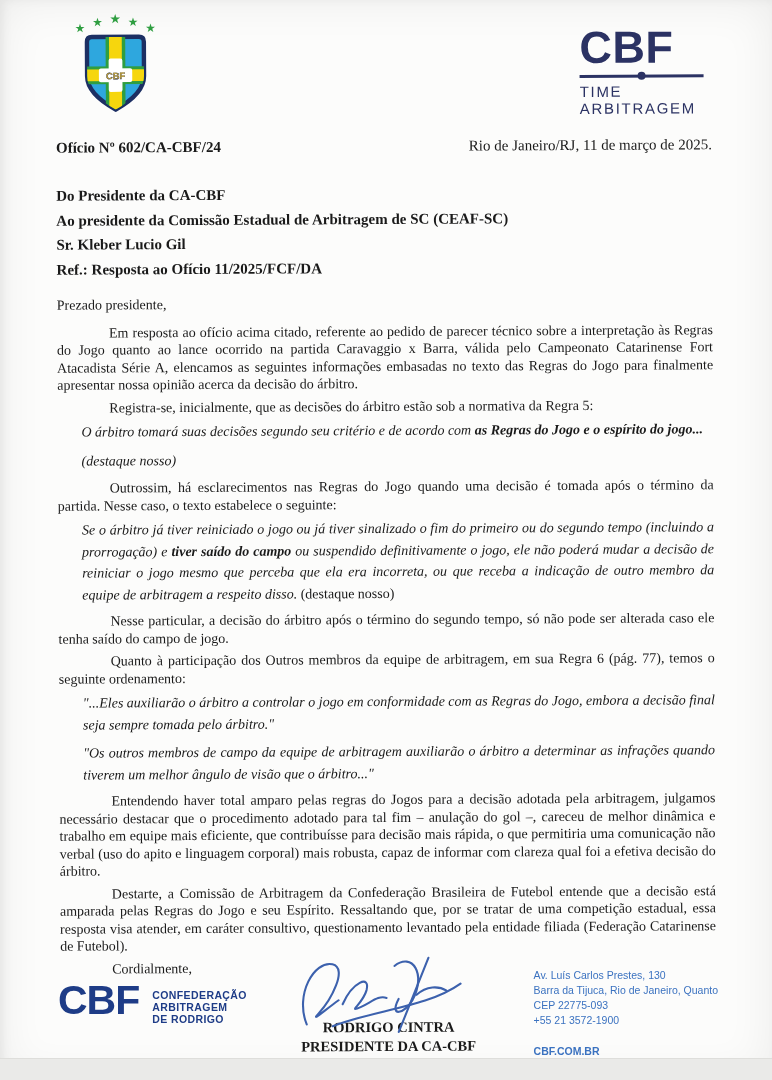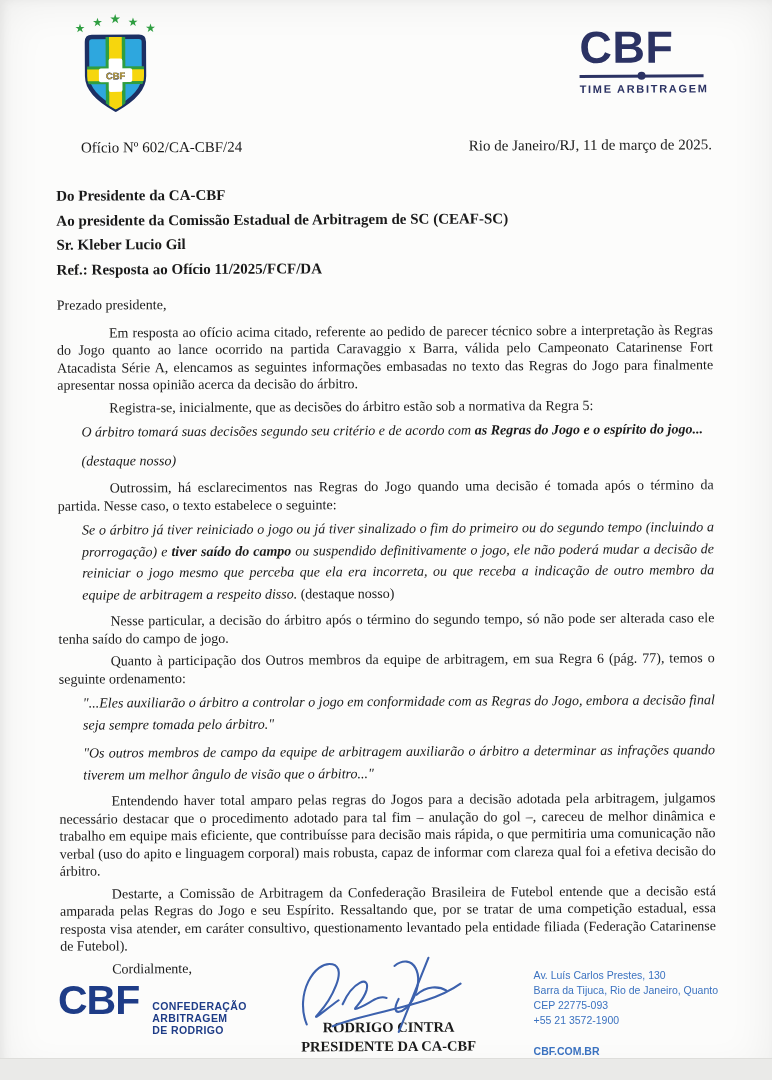--- a/index.html
+++ b/index.html
@@ -14,25 +14,25 @@
   }
   .sheet { position: absolute; inset: 0; padding: 12px 58px 0 58px; transform: rotate(-0.3deg); transform-origin: 50% 50%; }
 
   
   .letterhead { display: flex; justify-content: space-between; align-items: flex-start; height: 110px; }
   .crest svg { width: 120px; height: 102px; display: block; }
   .arb-logo { margin-top: 17px; width: 132px; text-align: left; }
   .arb-cbf { font-family: "Liberation Sans", sans-serif; font-weight: 800; font-size: 45px; line-height: 0.88; color: #2b3263; letter-spacing: 0.5px; }
   .arb-line { height: 3px; background: #2b3263; margin: 7px 0 5px 0; position: relative; width: 124px; }
   .arb-line .dot { position: absolute; left: 50%; top: 50%; transform: translate(-50%,-50%); width: 8px; height: 8px; border-radius: 50%; background: #2b3263; }
-  .arb-sub { font-family: "Liberation Sans", sans-serif; font-weight: 700; font-size: 11px; letter-spacing: 1.7px; color: #2b3263; }
+  .arb-sub { font-family: "Liberation Sans", sans-serif; font-weight: 400; font-size: 15px; letter-spacing: 1.7px; color: #2b3263; }
 
   
   .meta-row { display: flex; justify-content: space-between; align-items: baseline; margin-top: 16px; font-size: 15px; }
-  .ref-number { font-weight: 400; margin-left: 25px; }
+  .ref-number { font-weight: 700; }
 
   
   .recipient { margin-top: 27px; font-weight: 700; font-size: 15px; line-height: 24.5px; }
 
   
   .letter-body { margin-top: 15px; font-size: 14px; line-height: 17.5px; text-align: justify; }
   .salutation { margin: 0 0 10px 0; }
   .para { text-indent: 52px; margin: 0 0 5px 0; }
   .quote { font-style: italic; margin: 2px 0 7px 24px; line-height: 21.5px; }
   .quote .b { font-weight: 700; }
@@ -43,21 +43,21 @@
   
   .sig-block { position: relative; text-align: center; margin-top: 0; height: 104px; }
   .sig-svg { position: absolute; left: 50%; top: -26px; transform: translateX(-52%); width: 215px; height: 98px; pointer-events: none; }
   .sig-name { font-weight: 700; font-size: 14.5px; padding-top: 42px; line-height: 19px; }
   .sig-title { font-weight: 700; font-size: 14.5px; line-height: 19px; }
 
   
   .page-footer { position: absolute; left: 58px; right: 54px; top: 968px; display: flex; justify-content: space-between; align-items: flex-start; }
   .f-left { display: flex; align-items: flex-start; margin-top: 16px; }
   .f-cbf { font-family: "Liberation Sans", sans-serif; font-weight: 800; font-size: 41px; line-height: 0.82; color: #1e3c87; letter-spacing: -1px; }
-  .f-org { margin-left: 13px; font-family: "Liberation Sans", sans-serif; font-weight: 700; font-size: 10.5px; line-height: 12px; color: #1e3c87; letter-spacing: 0.4px; margin-top: 16px; }
+  .f-org { margin-left: 13px; font-family: "Liberation Sans", sans-serif; font-weight: 700; font-size: 10.5px; line-height: 12px; color: #1e3c87; letter-spacing: 0.4px; margin-top: 5px; }
   .f-right { text-align: left; font-family: "Liberation Sans", sans-serif; font-size: 10.5px; line-height: 15px; color: #3b72c0; }
   .f-web { font-weight: 800; margin-top: 16px; }
 
   .bottom-strip { position: absolute; left: 0; right: 0; bottom: 0; height: 21px; background: #eaeae8; border-top: 1px solid #dededb; }
 </style>
 </head>
 <body>
 
 <div class="photo">
   <div class="sheet">

